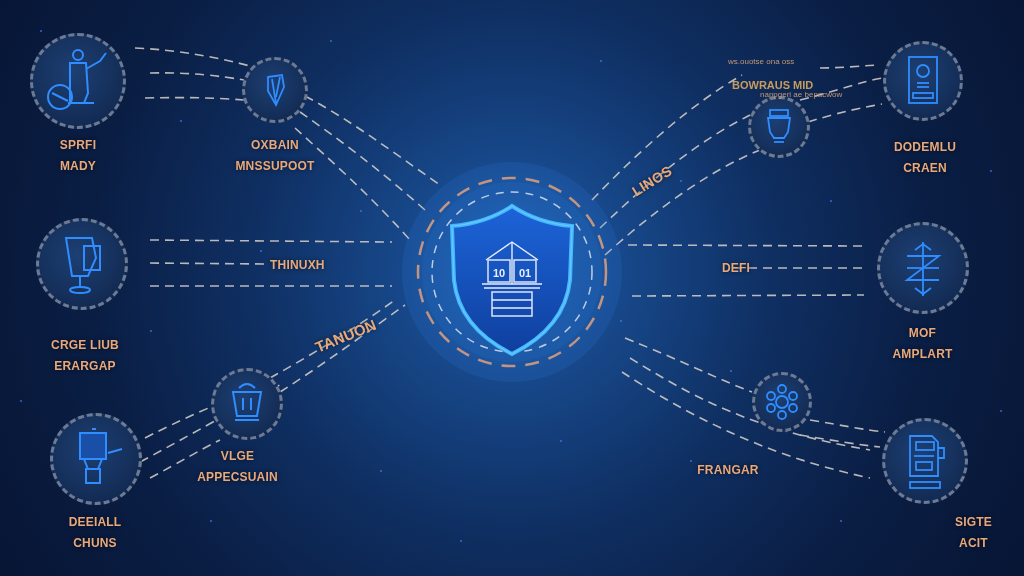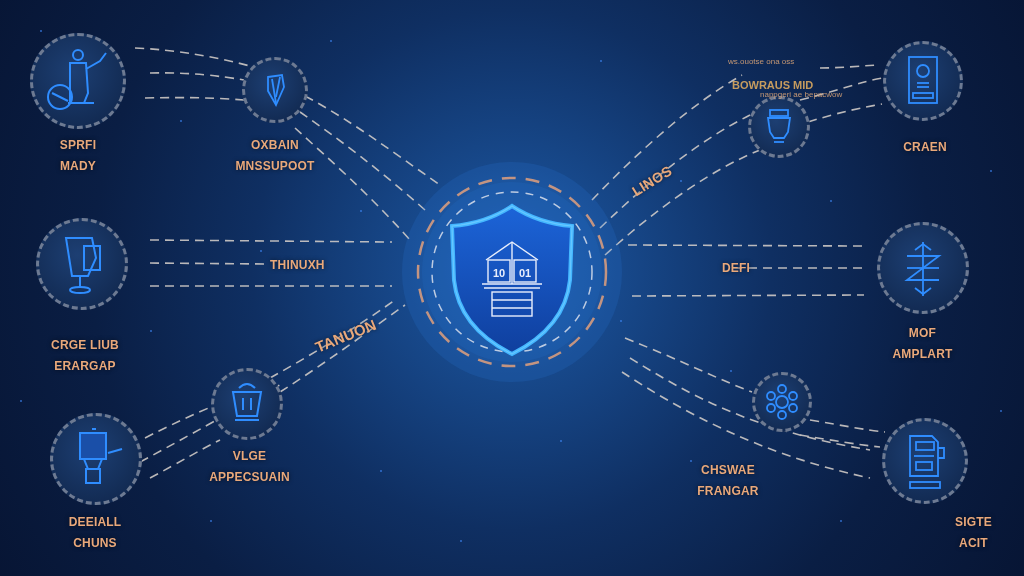--- a/index.html
+++ b/index.html
@@ -174,21 +174,21 @@
     <svg viewBox="0 0 72 72">
       <g stroke="#2f8dff" stroke-width="2" fill="none">
         <path d="M28,20 Q36,12 44,20"></path>
         <path d="M22,24 L50,24 L46,48 L26,48 Z"></path>
         <line x1="32" y1="30" x2="32" y2="42"></line>
         <line x1="40" y1="30" x2="40" y2="42"></line>
         <line x1="24" y1="52" x2="48" y2="52"></line>
       </g>
     </svg>
   </div>
-  <div class="label" style="left:182px;top:446px;width:135px;">
+  <div class="label" style="left:170px;top:446px;width:135px;">
     <div>VLGE</div>
     <div>APPECSUAIN</div>
   </div>
 
   <div class="node" style="left:50px;top:413px;width:92px;height:92px;">
     <div class="ring"></div>
     <svg viewBox="0 0 92 92">
       <g stroke="#2f8dff" stroke-width="2" fill="none">
         <line x1="42" y1="16" x2="46" y2="16"></line>
         <rect x="30" y="20" width="26" height="26" fill="#1a4fa8"></rect>
@@ -224,20 +224,21 @@
       <g stroke="#2f8dff" stroke-width="1.8" fill="none">
         <rect x="26" y="16" width="28" height="46"></rect>
         <circle cx="40" cy="30" r="6"></circle>
         <line x1="34" y1="42" x2="46" y2="42"></line>
         <line x1="34" y1="46" x2="46" y2="46"></line>
         <rect x="30" y="52" width="20" height="5"></rect>
       </g>
     </svg>
   </div>
   <div class="label" style="left:865px;top:137px;width:120px;">
+    <div>DODEMLU</div>
     <div>CRAEN</div>
   </div>
 
   <div class="node" style="left:877px;top:222px;width:92px;height:92px;">
     <div class="ring"></div>
     <svg viewBox="0 0 92 92">
       <g stroke="#2f8dff" stroke-width="1.8" fill="none">
         <line x1="46" y1="20" x2="46" y2="74"></line>
         <path d="M30,34 L62,34 L30,58 L62,58"></path>
         <path d="M38,28 L46,22 L54,28"></path>
@@ -259,21 +260,20 @@
         <circle cx="30" cy="17" r="4"></circle>
         <circle cx="30" cy="43" r="4"></circle>
         <circle cx="19" cy="24" r="4"></circle>
         <circle cx="41" cy="24" r="4"></circle>
         <circle cx="19" cy="36" r="4"></circle>
         <circle cx="41" cy="36" r="4"></circle>
       </g>
     </svg>
   </div>
   <div class="label" style="left:668px;top:460px;width:120px;">
-    <div>CHSWAE</div>
     <div>FRANGAR</div>
   </div>
 
   <div class="node" style="left:882px;top:418px;width:86px;height:86px;">
     <div class="ring"></div>
     <svg viewBox="0 0 86 86">
       <g stroke="#2f8dff" stroke-width="1.8" fill="none">
         <path d="M28,18 L50,18 L56,24 L56,58 L28,58 Z"></path>
         <rect x="34" y="24" width="18" height="8"></rect>
         <line x1="32" y1="38" x2="52" y2="38"></line>

